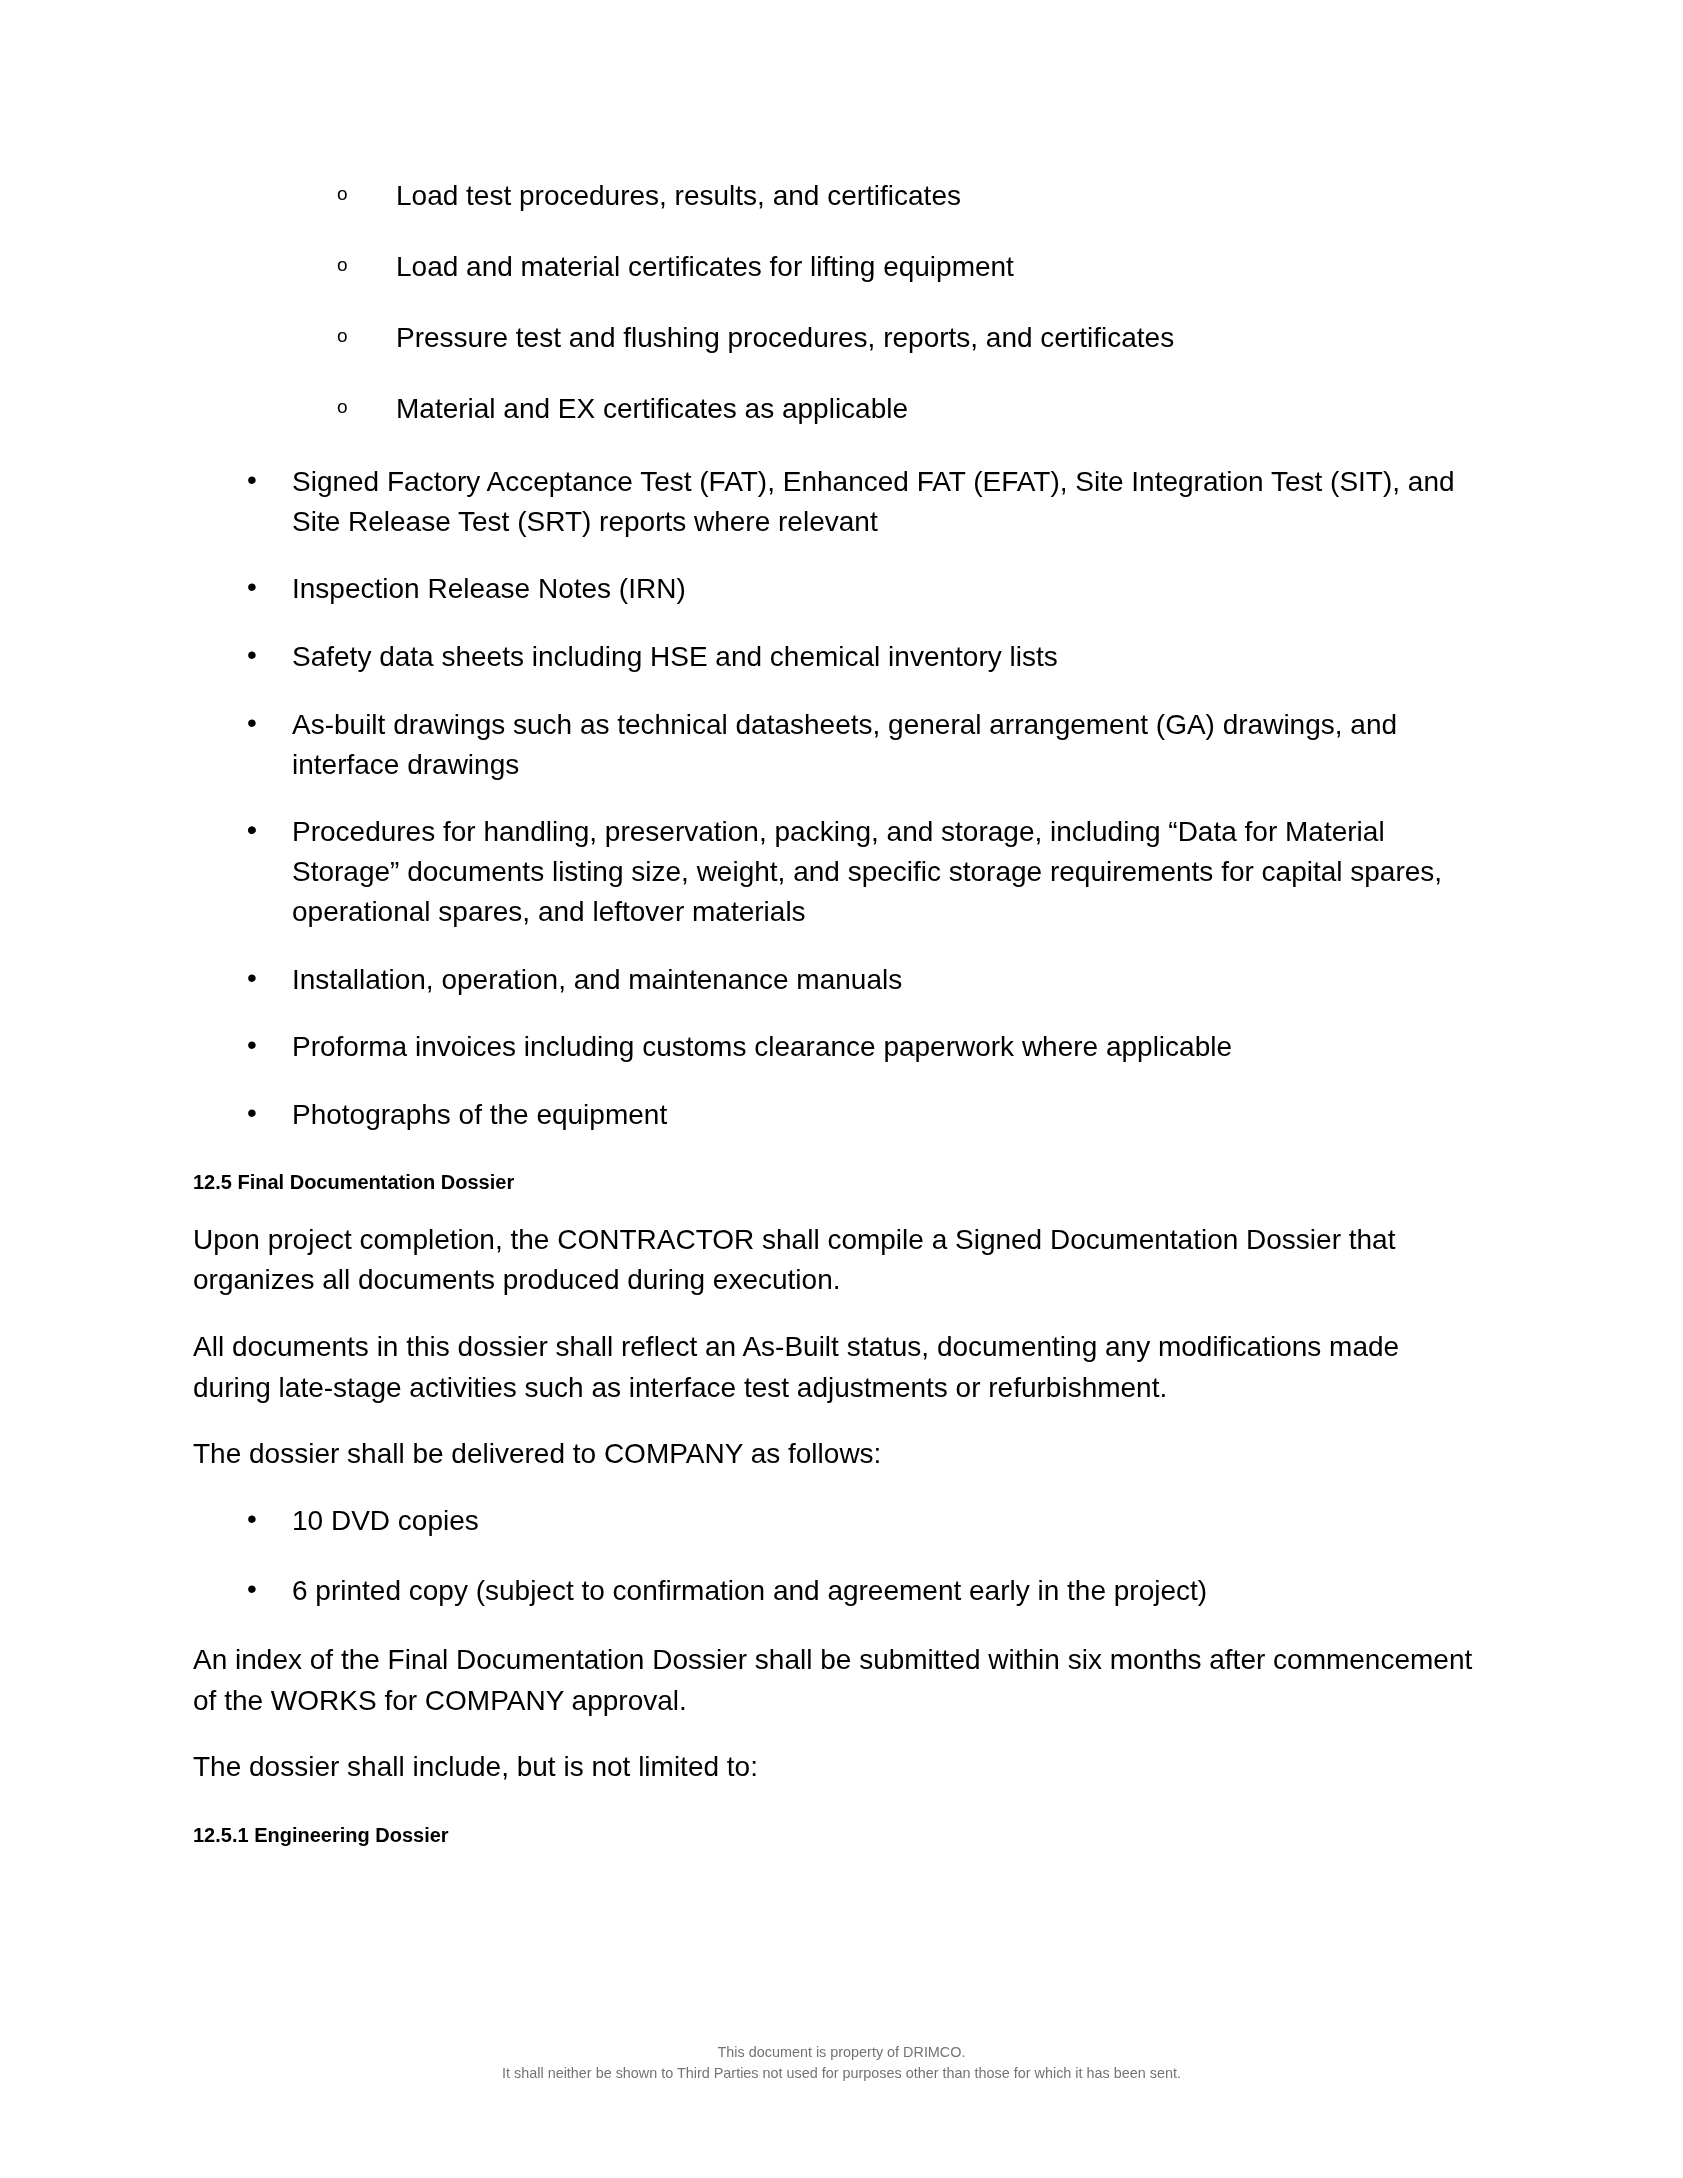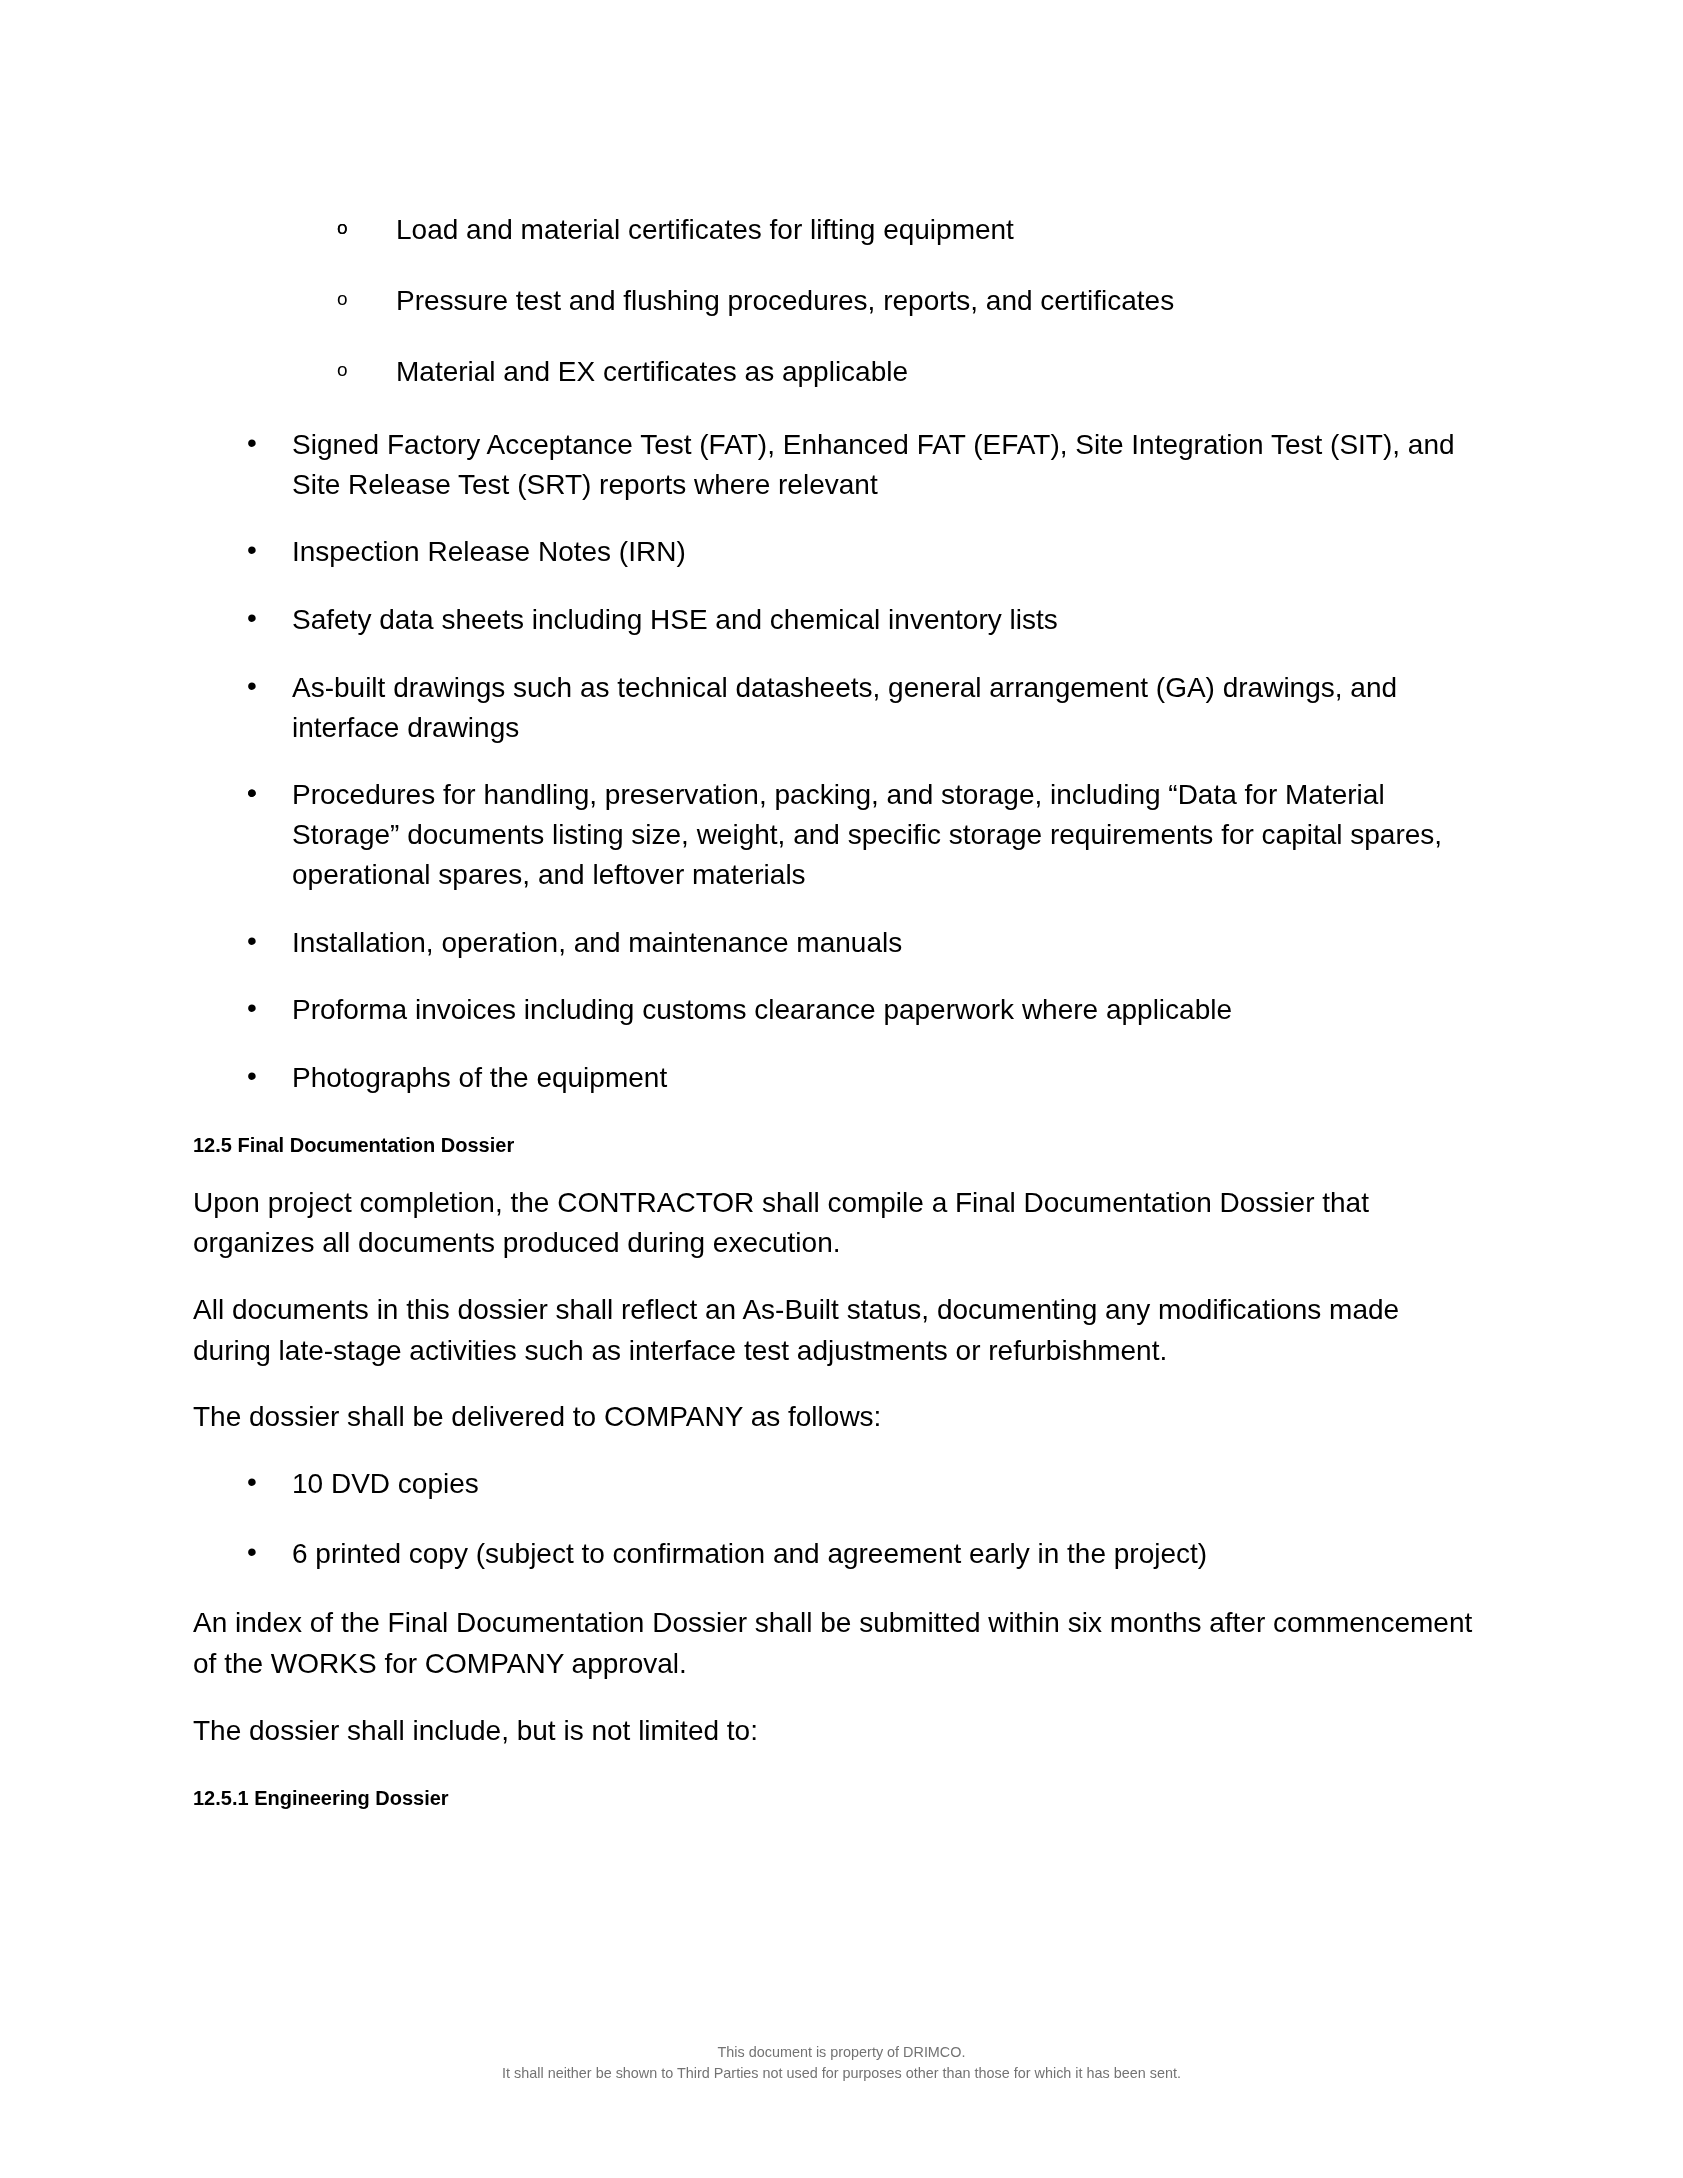--- a/index.html
+++ b/index.html
@@ -100,20 +100,21 @@
 </style>
 </head>
 <body>
 
 <div class="page">
   <div class="content">
 
     <ul class="sub-list">
       <li>
         <span class="marker">o</span>
+        <span>Load test procedures, results, and certificates</span>
       </li>
       <li>
         <span class="marker">o</span>
         <span>Load and material certificates for lifting equipment</span>
       </li>
       <li>
         <span class="marker">o</span>
         <span>Pressure test and flushing procedures, reports, and certificates</span>
       </li>
       <li>
@@ -155,21 +156,21 @@
         <span>Proforma invoices including customs clearance paperwork where applicable</span>
       </li>
       <li>
         <span class="marker">•</span>
         <span>Photographs of the equipment</span>
       </li>
     </ul>
 
     <h2 class="heading">12.5 Final Documentation Dossier</h2>
 
-    <p class="para">Upon project completion, the CONTRACTOR shall compile a Final Documentation Dossier that organizes all documents produced during execution.</p>
+    <p class="para">Upon project completion, the CONTRACTOR shall compile a Signed Documentation Dossier that organizes all documents produced during execution.</p>
 
     <p class="para">All documents in this dossier shall reflect an As-Built status, documenting any modifications made during late-stage activities such as interface test adjustments or refurbishment.</p>
 
     <p class="para">The dossier shall be delivered to COMPANY as follows:</p>
 
     <ul class="bullet-list tight">
       <li>
         <span class="marker">•</span>
         <span>10 DVD copies</span>
       </li>

